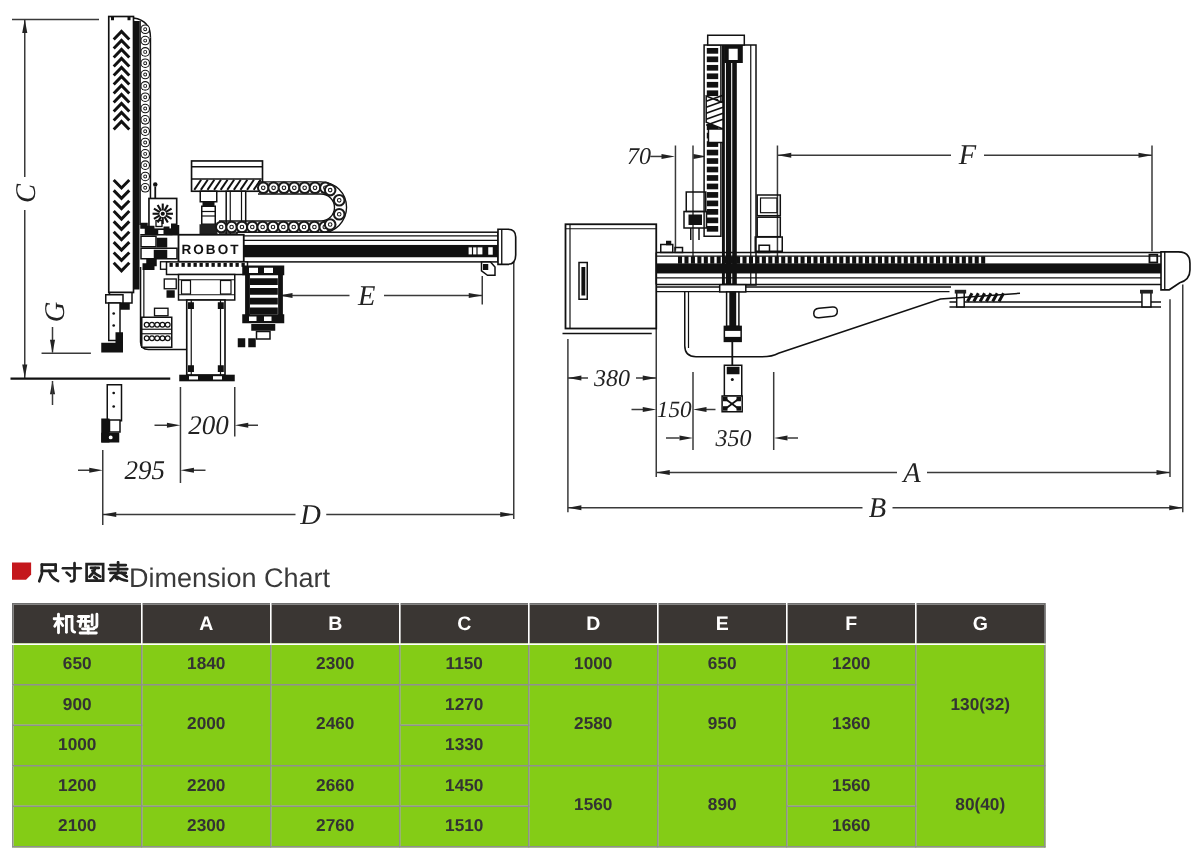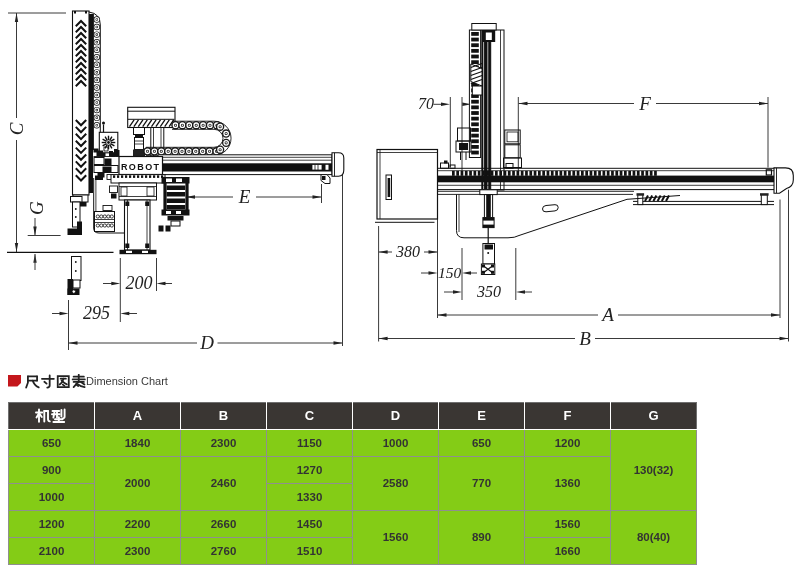--- a/index.html
+++ b/index.html
@@ -1,19 +1,19 @@
 <!DOCTYPE html>
 <html><head><meta charset="utf-8"><style>
 * { margin:0; padding:0; box-sizing:border-box; }
 body { width:800px; height:576px; background:#fff; font-family:"Liberation Sans", sans-serif; overflow:hidden; }
 .page { position:relative; width:800px; height:576px; }
 .drawing { position:absolute; left:0; top:0; }
 .redsq { position:absolute; left:8px; top:374.5px; width:13px; height:12px; background:#c4171c;
   clip-path: polygon(0 0, 100% 0, 100% 70%, 72% 100%, 0 100%); }
-.entitle { position:absolute; left:86px; top:375px; font-size:11px; color:#3a3a3a; }
+.entitle { position:absolute; left:86px; top:375px; font-size:18px; color:#3a3a3a; }
 table { position:absolute; left:8px; top:402px; width:689px; height:163px; border-collapse:collapse; table-layout:fixed; }
 th { background:#3a3633; border-right:1.5px solid #fff; border-bottom:1.5px solid #fff; height:26.5px; padding:0; }
 th:last-child { border-right:none; }
 td { background:#84cc16; border:1.4px solid #8f8f8f; text-align:center; vertical-align:middle;
   font-size:11.5px; font-weight:bold; color:#333; padding:0; }
 table { border:1.4px solid #6f6f6f; }
 .hdrc { display:flex; justify-content:center; align-items:center; }
 </style></head>
 <body>
 <div class="page">
@@ -619,21 +619,21 @@
           <td>650</td>
           <td>1200</td>
           <td rowspan="3">130(32)</td>
         </tr>
 <tr>
           <td>900</td>
           <td rowspan="2">2000</td>
           <td rowspan="2">2460</td>
           <td>1270</td>
           <td rowspan="2">2580</td>
-          <td rowspan="2">770</td>
+          <td rowspan="2">950</td>
           <td rowspan="2">1360</td>
         </tr>
 <tr>
           <td>1000</td>
           <td>1330</td>
         </tr>
 <tr>
           <td>1200</td>
           <td>2200</td>
           <td>2660</td>

